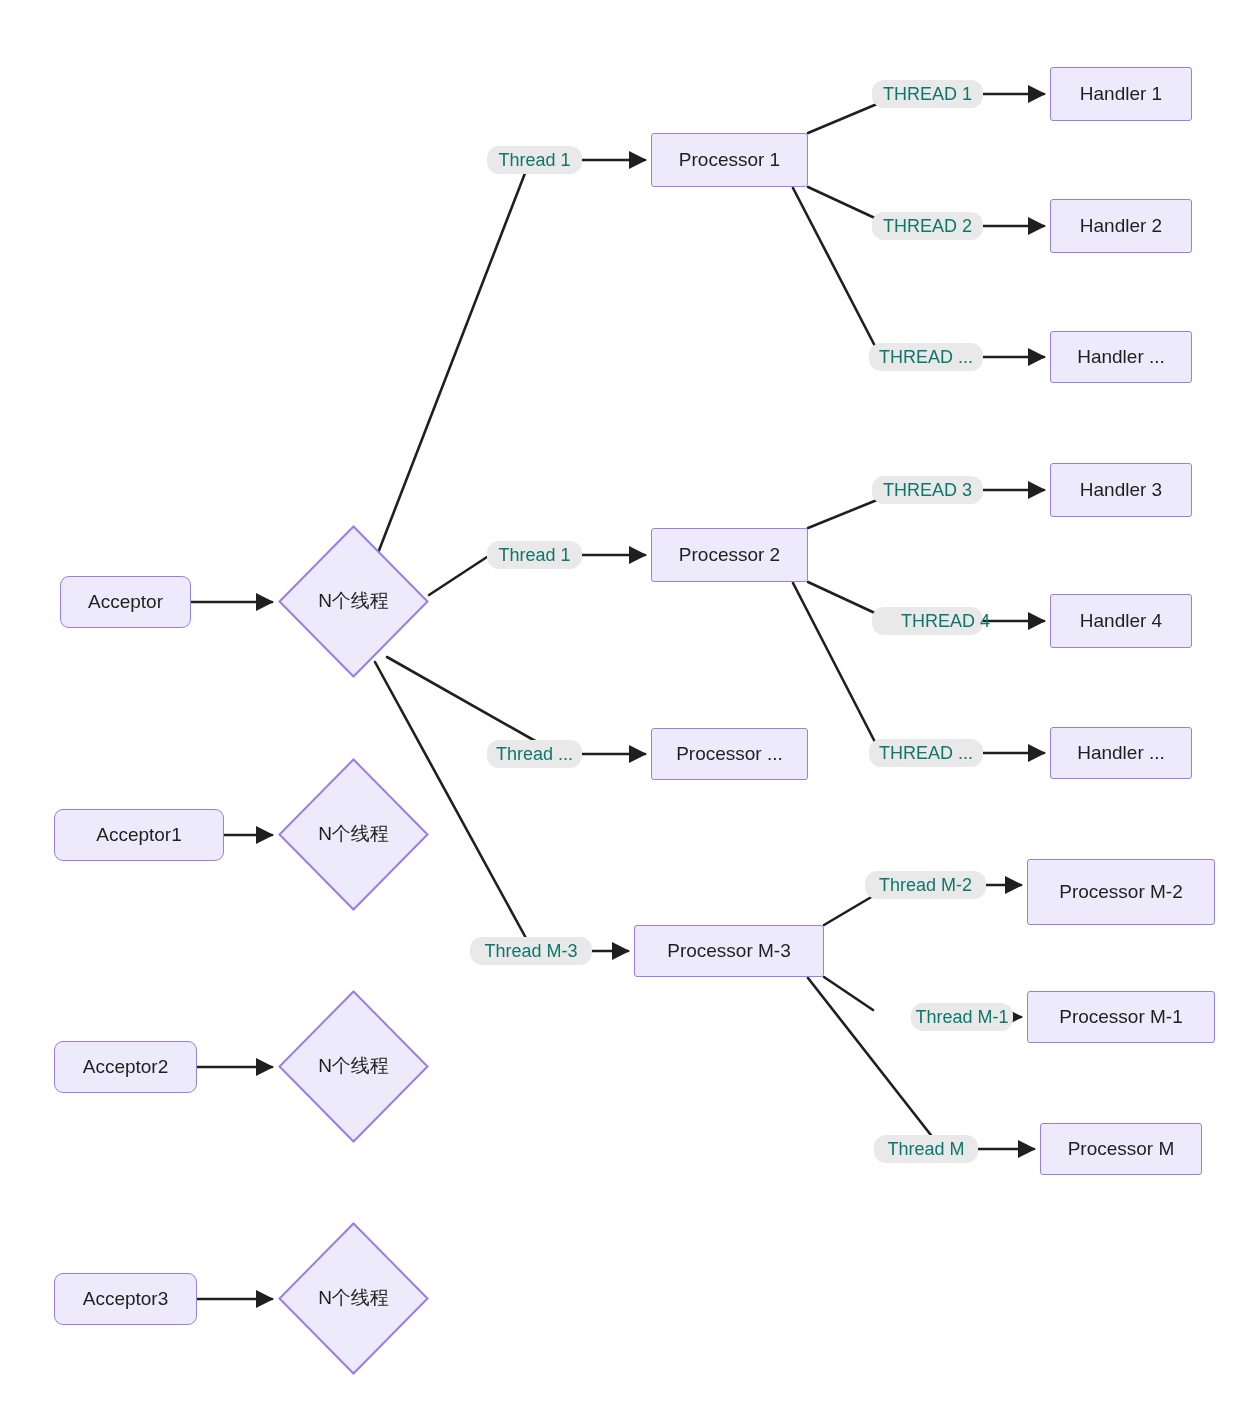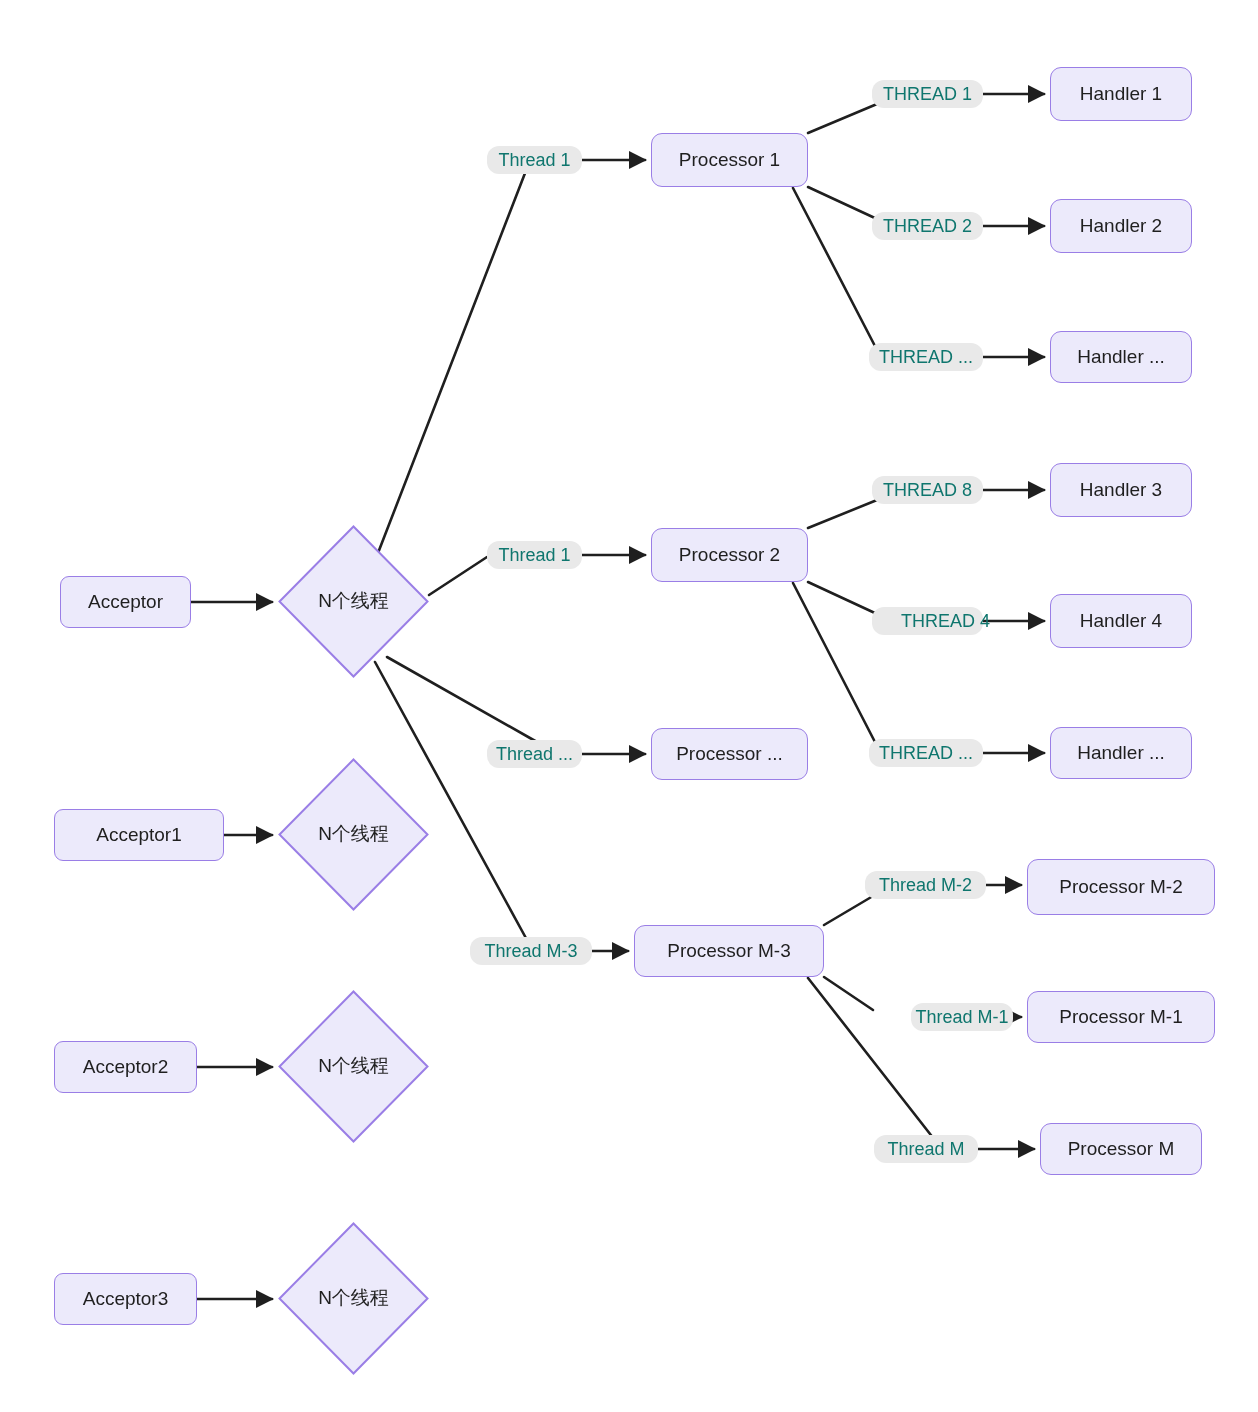--- a/index.html
+++ b/index.html
@@ -32,21 +32,21 @@
     justify-content: center;
     color: #1f1f1f;
     font-size: 19px;
     line-height: 1.1;
     white-space: nowrap;
     z-index: 5;
   }
   .node-rect {
     background: #ECEAFB;
     border: 1.6px solid #9A7EE6;
-    border-radius: 11px;
+    border-radius: 3px;
   }
   .node-round {
     background: #ECEAFB;
     border: 1.6px solid #9A7EE6;
     border-radius: 9px;
   }
   .node-diamond {
     background: transparent;
     border: none;
   }
@@ -185,21 +185,21 @@
   </div>
 
   <div class="node node-rect" style="left:651px; top:728px; width:157px; height:52px;">
     <span>Processor ...</span>
   </div>
 
   <div class="node node-rect" style="left:634px; top:925px; width:190px; height:52px;">
     <span>Processor M-3</span>
   </div>
 
-  <div class="node node-rect" style="left:1027px; top:859px; width:188px; height:56px;">
+  <div class="node node-rect" style="left:1027px; top:859px; width:188px; height:66px;">
     <span>Processor M-2</span>
   </div>
 
   <div class="node node-rect" style="left:1027px; top:991px; width:188px; height:52px;">
     <span>Processor M-1</span>
   </div>
 
   <div class="node node-rect" style="left:1040px; top:1123px; width:162px; height:52px;">
     <span>Processor M</span>
   </div>
@@ -262,21 +262,21 @@
 
   <div class="edge-label" style="left:872px; top:212px; width:111px; height:28px;">
     <span>THREAD 2</span>
   </div>
 
   <div class="edge-label" style="left:869px; top:343px; width:114px; height:28px;">
     <span>THREAD ...</span>
   </div>
 
   <div class="edge-label" style="left:872px; top:476px; width:111px; height:28px;">
-    <span>THREAD 8</span>
+    <span>THREAD 3</span>
   </div>
 
   <div class="edge-label" style="left:872px; top:607px; width:111px; height:28px;padding-left:40px;">
     <span>THREAD 4</span>
   </div>
 
   <div class="edge-label" style="left:869px; top:739px; width:114px; height:28px;">
     <span>THREAD ...</span>
   </div>
 

